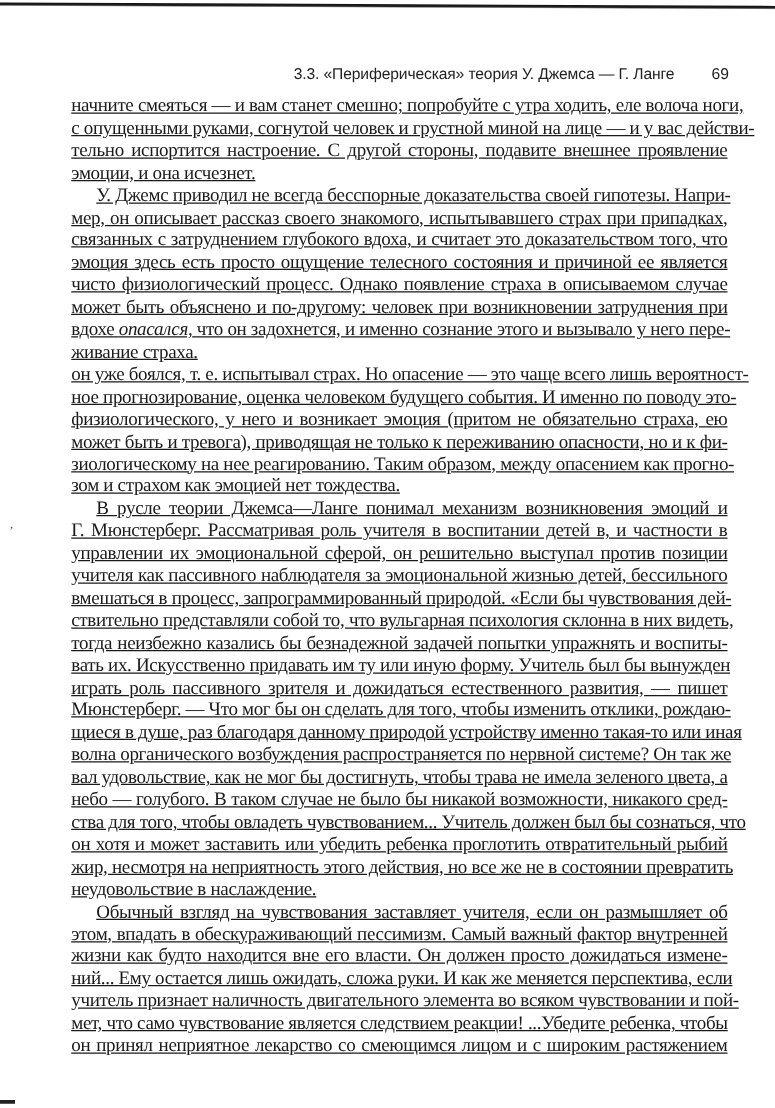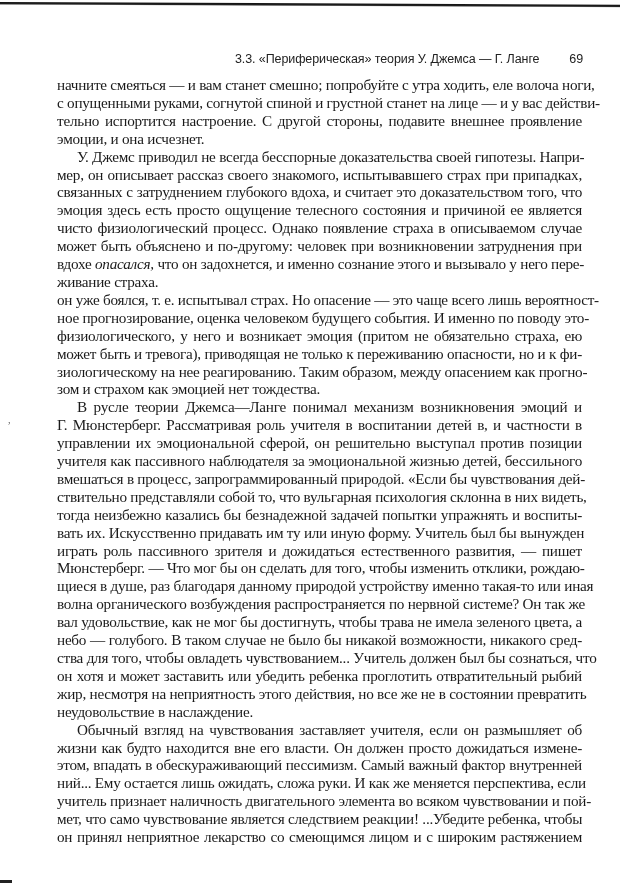--- a/index.html
+++ b/index.html
@@ -15,21 +15,21 @@
     font-size: 12.5px; color: #222; letter-spacing: -0.1px;
   }
   .header .title { position: absolute; left: 35px; top: 0; white-space: nowrap; }
   .header .pagenum { position: absolute; right: 2px; top: 0; }
   .body {
     position: absolute; left: 57px; top: 76px; width: 525px;
     font-family: "Liberation Serif", "DejaVu Serif", serif;
     font-size: 15.2px; line-height: 17.9px; color: #1a1a1a;
     text-align: justify; letter-spacing: -0.25px;
   }
-  .line { display: block; text-align: justify; text-align-last: justify; white-space: nowrap; overflow: visible; }
+  .line { display: block; text-align: justify; text-align-last: justify; white-space: nowrap; overflow: visible; text-decoration: underline; }
   .line.last { text-align-last: left; }
   .line.indent { padding-left: 20px; }
   .mark { position: absolute; left: 8px; top: 414px; font-family: "Liberation Serif", serif; font-size: 10px; color: #555; }
   .corner { position: absolute; left: 0; top: 880px; width: 12px; height: 3px; background: #222; }
   em { font-style: italic; margin-top: 24px; }
 </style>
 </head>
 <body>
 
 <div class="top-rule"></div>
@@ -38,21 +38,21 @@
   <span class="title">3.3. «Периферическая» теория У. Джемса — Г. Ланге</span>
   <span class="pagenum">69</span>
 </div>
 
 <div class="mark">,</div>
 <div class="corner"></div>
 
 <div class="body" id="body">
     <div>
       <span class="line">начните смеяться — и вам станет смешно; попробуйте с утра ходить, еле волоча ноги,</span>
-      <span class="line">с опущенными руками, согнутой спиной и грустной станет на лице — и у вас действи-</span>
+      <span class="line">с опущенными руками, согнутой человек и грустной миной на лице — и у вас действи-</span>
       <span class="line">тельно испортится настроение. С другой стороны, подавите внешнее проявление</span>
       <span class="line last">эмоции, и она исчезнет.</span>
     </div>
     <div>
       <span class="line indent">У. Джемс приводил не всегда бесспорные доказательства своей гипотезы. Напри-</span>
       <span class="line">мер, он описывает рассказ своего знакомого, испытывавшего страх при припадках,</span>
       <span class="line">связанных с затруднением глубокого вдоха, и считает это доказательством того, что</span>
       <span class="line">эмоция здесь есть просто ощущение телесного состояния и причиной ее является</span>
       <span class="line">чисто физиологический процесс. Однако появление страха в описываемом случае</span>
       <span class="line">может быть объяснено и по-другому: человек при возникновении затруднения при</span>
@@ -82,20 +82,20 @@
       <span class="line">волна органического возбуждения распространяется по нервной системе? Он так же</span>
       <span class="line">вал удовольствие, как не мог бы достигнуть, чтобы трава не имела зеленого цвета, а</span>
       <span class="line">небо — голубого. В таком случае не было бы никакой возможности, никакого сред-</span>
       <span class="line">ства для того, чтобы овладеть чувствованием... Учитель должен был бы сознаться, что</span>
       <span class="line">он хотя и может заставить или убедить ребенка проглотить отвратительный рыбий</span>
       <span class="line">жир, несмотря на неприятность этого действия, но все же не в состоянии превратить</span>
       <span class="line last">неудовольствие в наслаждение.</span>
     </div>
     <div>
       <span class="line indent">Обычный взгляд на чувствования заставляет учителя, если он размышляет об</span>
+      <span class="line">этом, впадать в обескураживающий пессимизм. Самый важный фактор внутренней</span>
       <span class="line">жизни как будто находится вне его власти. Он должен просто дожидаться измене-</span>
-      <span class="line">этом, впадать в обескураживающий пессимизм. Самый важный фактор внутренней</span>
       <span class="line">ний... Ему остается лишь ожидать, сложа руки. И как же меняется перспектива, если</span>
       <span class="line">учитель признает наличность двигательного элемента во всяком чувствовании и пой-</span>
       <span class="line">мет, что само чувствование является следствием реакции! ...Убедите ребенка, чтобы</span>
       <span class="line">он принял неприятное лекарство со смеющимся лицом и с широким растяжением</span>
     </div>
   </div>
 
 </body></html>

